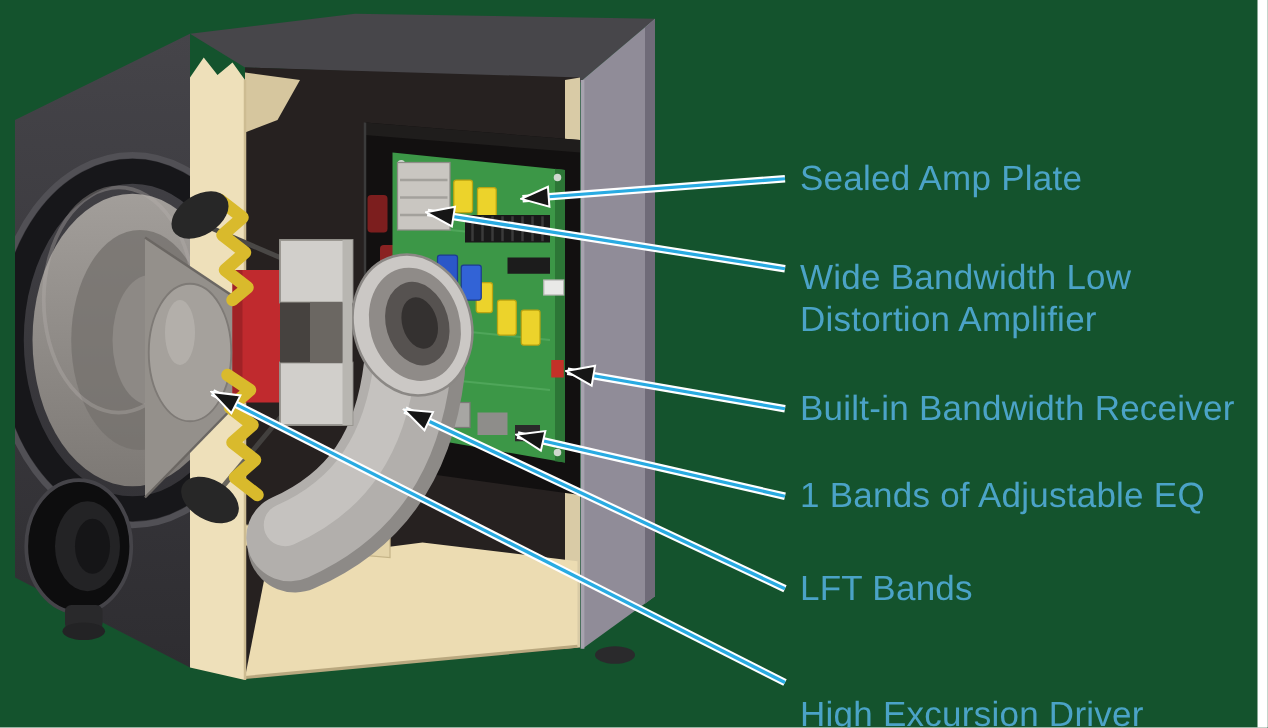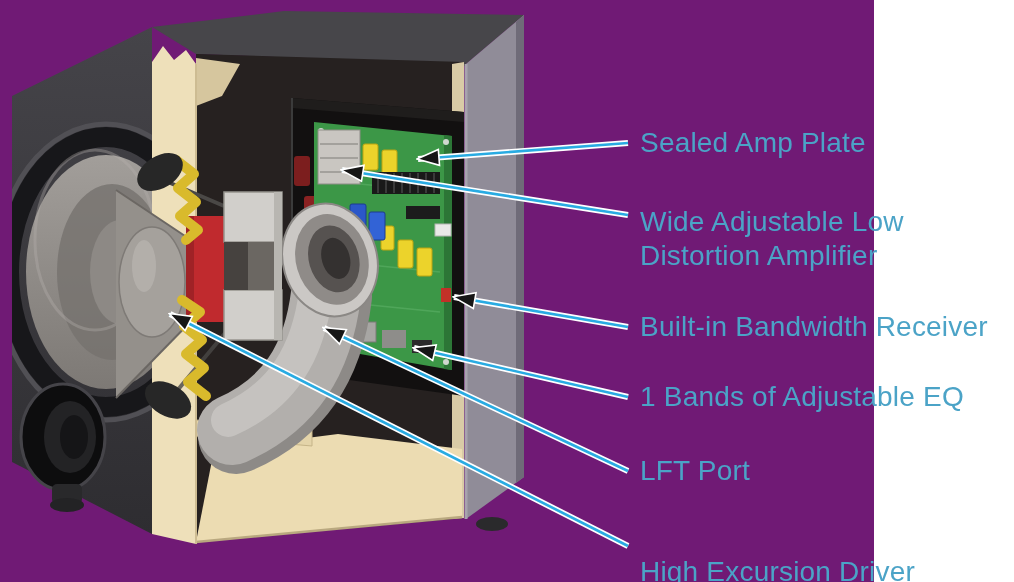--- a/index.html
+++ b/index.html
@@ -1,20 +1,20 @@
 <!DOCTYPE html>
 <html style="--accent-line: #29ABE2; --label-color: #4BA3C7;"><head>
 <meta charset="utf-8">
 <style>
   html,body{margin:0;padding:0;background:#ffffff;}
   body{
     width:1014px;height:582px;overflow:hidden;
     font-family:"Liberation Sans", sans-serif;
   }
-  .stage{position:relative;width:874px;height:582px;background:#701a75;}
+  .stage{position:relative;width:1006px;height:582px;background:#14532d;}
   .stage > svg{position:absolute;left:0;top:0;}
   .callout-label{
     position:absolute;
     left:640px;
     transform:translateY(-50%);
     font-size:28px;
     line-height:1.22;
     font-weight:400;
     letter-spacing:0.2px;
     color:var(--label-color,#4BA3C7);
@@ -215,18 +215,18 @@
       <line class="callout-line" marker-end="url(#arrowhead)" x1="628" y1="143" x2="418" y2="159"></line>
       <line class="callout-line" marker-end="url(#arrowhead)" x1="628" y1="215" x2="342" y2="170"></line>
       <line class="callout-line" marker-end="url(#arrowhead)" x1="628" y1="327" x2="454" y2="297"></line>
       <line class="callout-line" marker-end="url(#arrowhead)" x1="628" y1="397" x2="414" y2="348"></line>
       <line class="callout-line" marker-end="url(#arrowhead)" x1="628" y1="471" x2="324" y2="328"></line>
       <line class="callout-line" marker-end="url(#arrowhead)" x1="628" y1="546" x2="170" y2="314"></line>
     </g>
   </svg>
 
   <div class="callout-label" style="top:143px">Sealed Amp Plate</div>
-  <div class="callout-label wrap" style="top:239px">Wide Adjustable Low Distortion Amplifier</div>
+  <div class="callout-label wrap" style="top:239px">Wide Bandwidth Low Distortion Amplifier</div>
   <div class="callout-label" style="top:327px">Built-in Bandwidth Receiver</div>
   <div class="callout-label" style="top:397px">1 Bands of Adjustable EQ</div>
-  <div class="callout-label" style="top:471px">LFT Port</div>
+  <div class="callout-label" style="top:471px">LFT Bands</div>
   <div class="callout-label" style="top:572px">High Excursion Driver</div>
 </div>
 
 </body></html>

